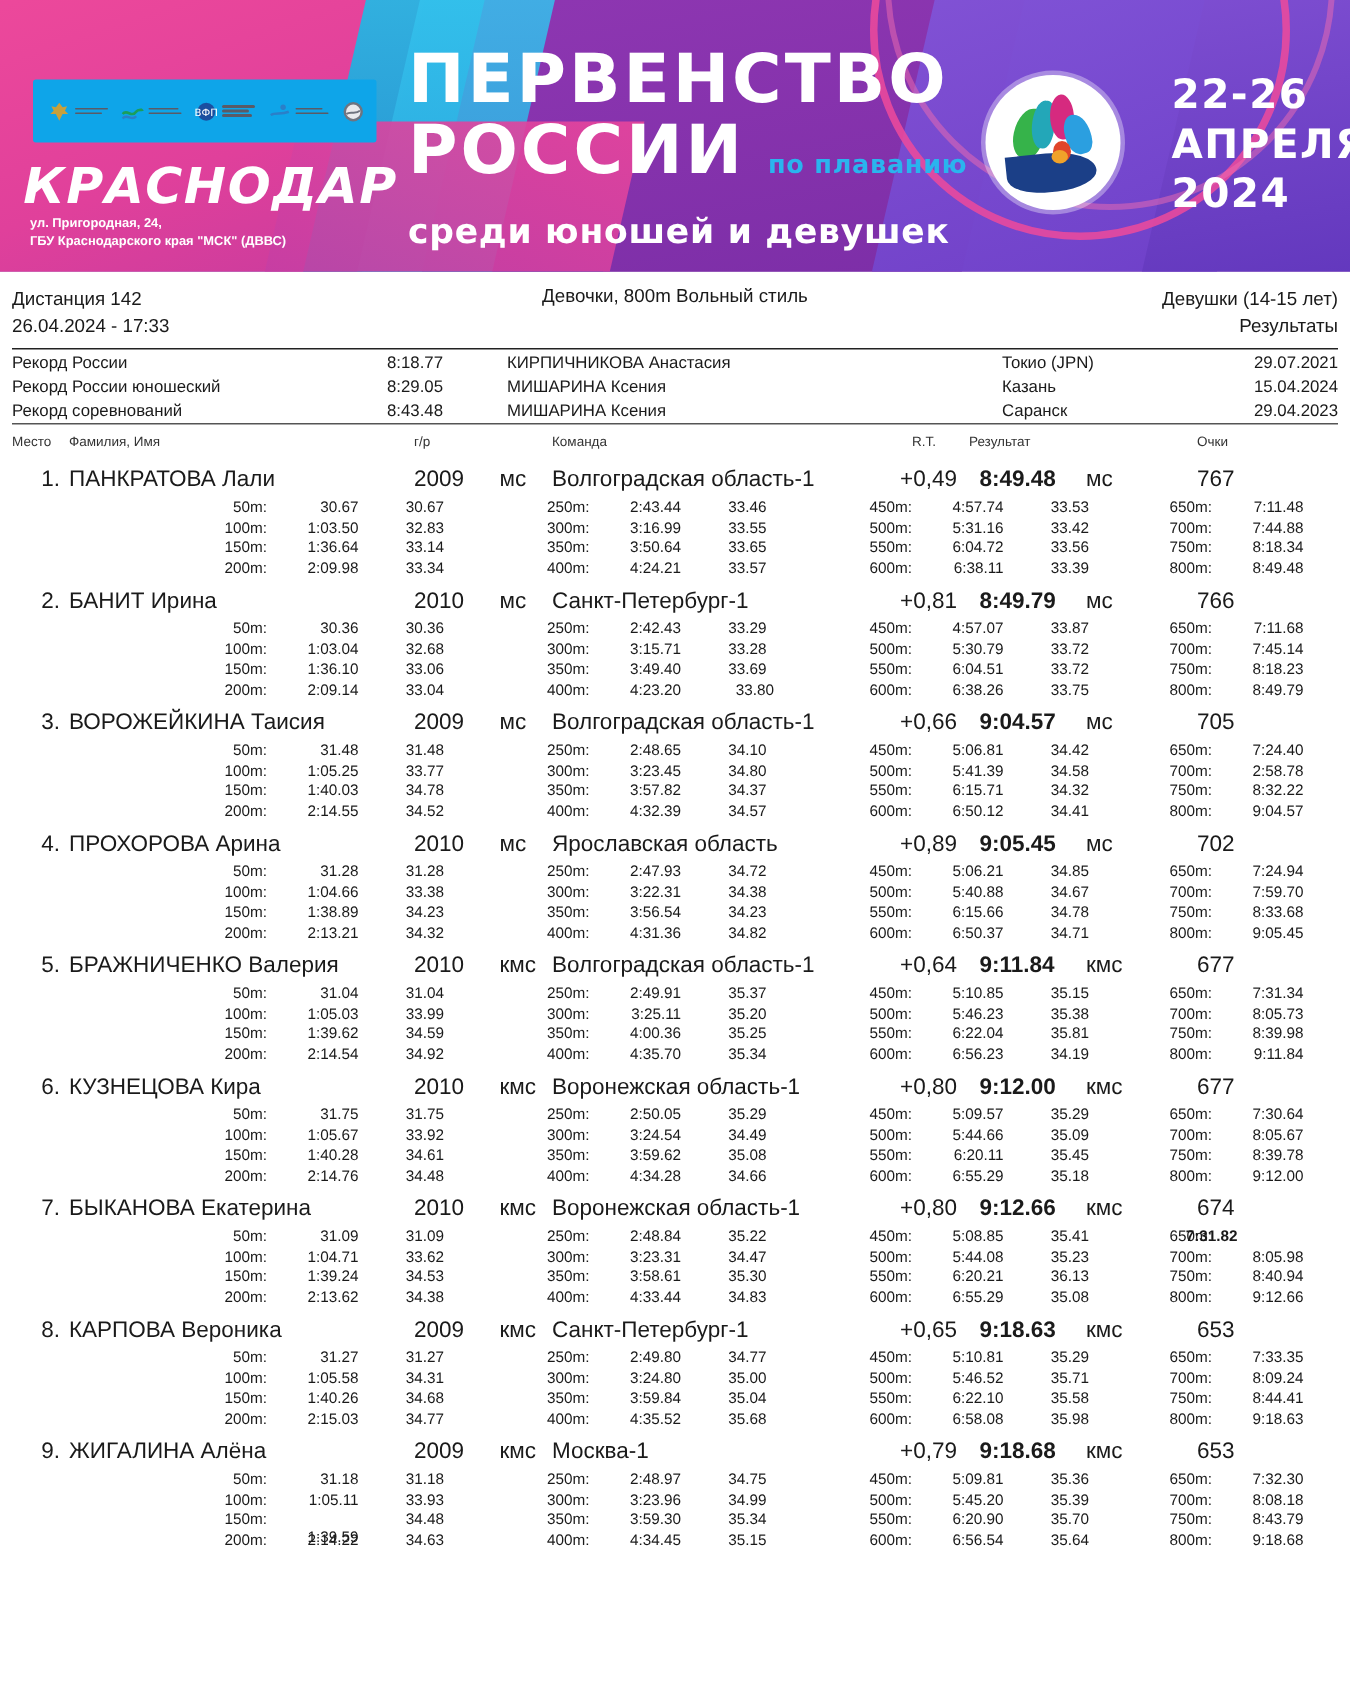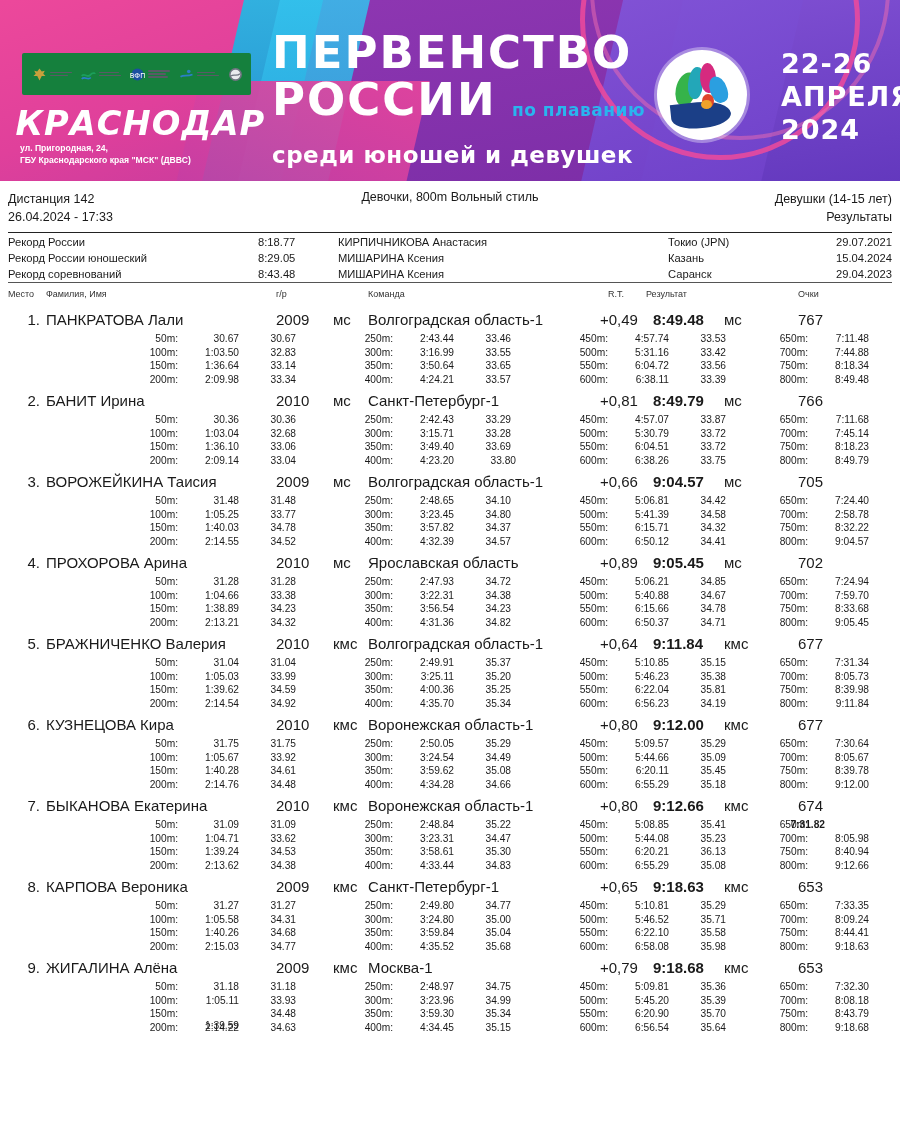--- a/index.html
+++ b/index.html
@@ -101,21 +101,21 @@
     border: 4px solid #f06bb0;
     border-radius: 50%;
     opacity: .5;
   }
 
   
   .logo-strip {
     position: absolute;
     left: 22px; top: 53px;
     width: 229px; height: 42px;
-    background: #15803d;
+    background: #0ea5e9;
     border-radius: 2px;
     display: flex;
     align-items: center;
     gap: 9px;
     padding: 0 10px;
   }
   .logo-item { display: flex; align-items: center; gap: 3px; }
   .logo-mark {
     width: 15px; height: 15px;
     flex: none;

